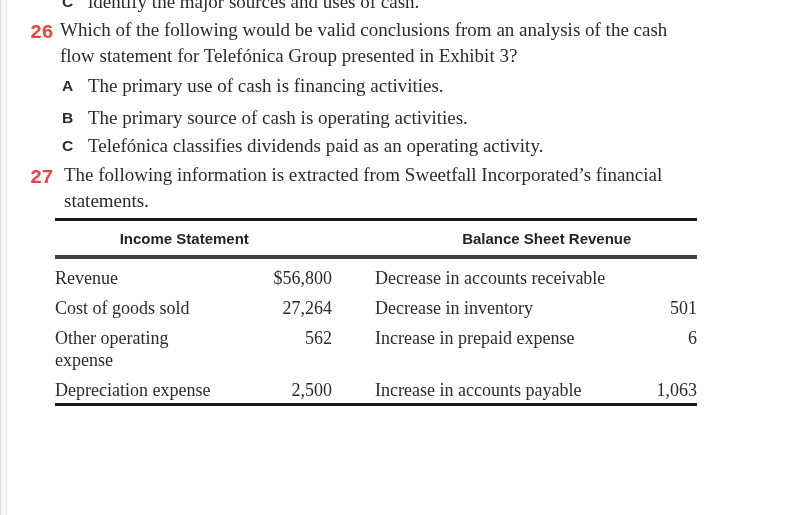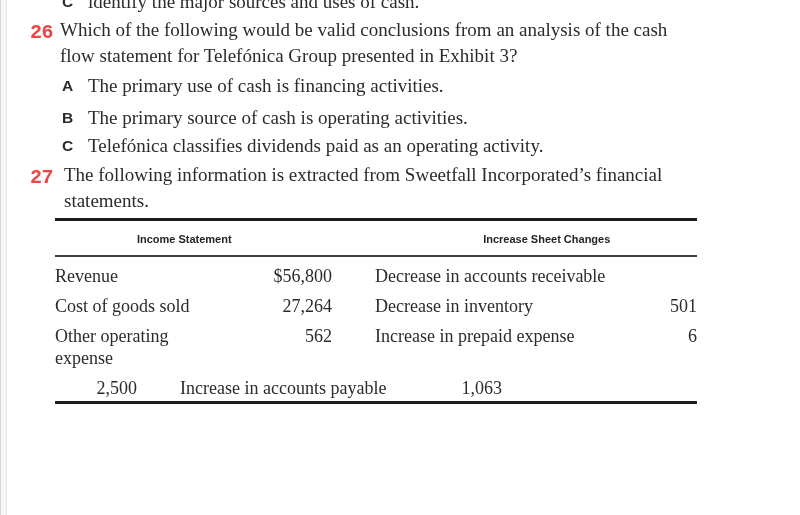--- a/index.html
+++ b/index.html
@@ -36,23 +36,23 @@
     line-height:26px;
   }
   .opt-text { font-size:19px; line-height:26px; color:#2b2b2b; }
 
   .fintable {
     position:absolute; left:47px; top:218px; width:642px;
     border-top:3px solid #1c1c1c; border-bottom:3px solid #1c1c1c;
     font-size:18px; color:#2b2b2b;
   }
   .thead {
-    display:flex; padding:8px 0 6px 0; border-bottom:2px solid #404040;
+    display:flex; padding:8px 0 6px 0; border-bottom:4px solid #404040;
     font-family:"Liberation Sans", sans-serif; font-weight:700;
-    font-size:11px; line-height:20px; color:#242424;gap:40px;
+    font-size:15px; line-height:20px; color:#242424;gap:40px;
   }
   .th1 { width:277px; text-align:center; }
   .th2 { margin-left:43px; width:322px; text-align:center; }
   .trow { display:flex; align-items:flex-start; padding-top:8px; line-height:22px; }
   .trow.last { padding-bottom:2px; }
   .c1l { width:195px; white-space:pre-line; }
   .c1v { width:82px; text-align:right; }
   .c2l { margin-left:43px; width:233px; }
   .c2v { width:89px; text-align:right; }
 
@@ -87,21 +87,21 @@
     <span class="opt-text">Telefónica classifies dividends paid as an operating activity.</span>
   </div>
 
   <div class="qnum" style="left:22px; top:166px;">27</div>
   <div class="qtext" style="left:56px; top:162px;">The following information is extracted from Sweetfall Incorporated’s financial
 statements.</div>
 
   <div class="fintable">
     <div class="thead">
       <div class="th1">Income Statement</div>
-      <div class="th2">Increase Sheet Changes</div>
+      <div class="th2">Balance Sheet Revenue</div>
     </div>
 
     <div class="trow">
       <div class="c1l">Revenue</div>
       <div class="c1v">$56,800</div>
       <div class="c2l">Decrease in accounts receivable</div>
     </div>
 
     <div class="trow">
       <div class="c1l">Cost of goods sold</div>
@@ -112,20 +112,21 @@
 
     <div class="trow">
       <div class="c1l">Other operating
 expense</div>
       <div class="c1v">562</div>
       <div class="c2l">Increase in prepaid expense</div>
       <div class="c2v">6</div>
     </div>
 
     <div class="trow last">
+      <div class="c1l">Depreciation expense</div>
       <div class="c1v">2,500</div>
       <div class="c2l">Increase in accounts payable</div>
       <div class="c2v">1,063</div>
     </div>
   </div>
 
 
 </div>
 
 </body></html>

